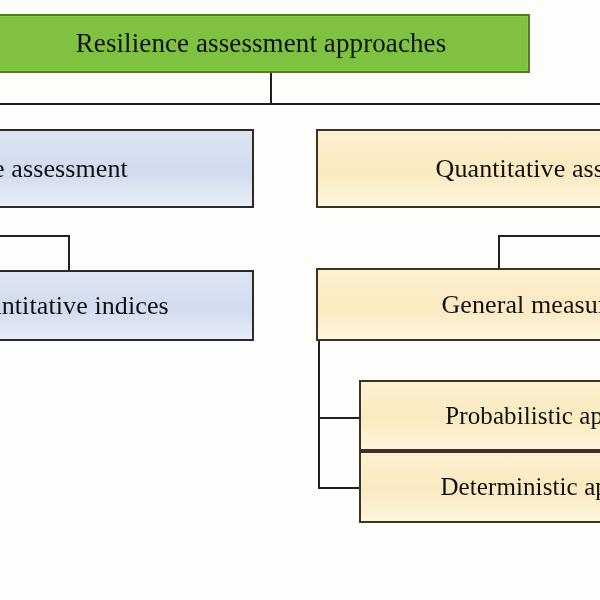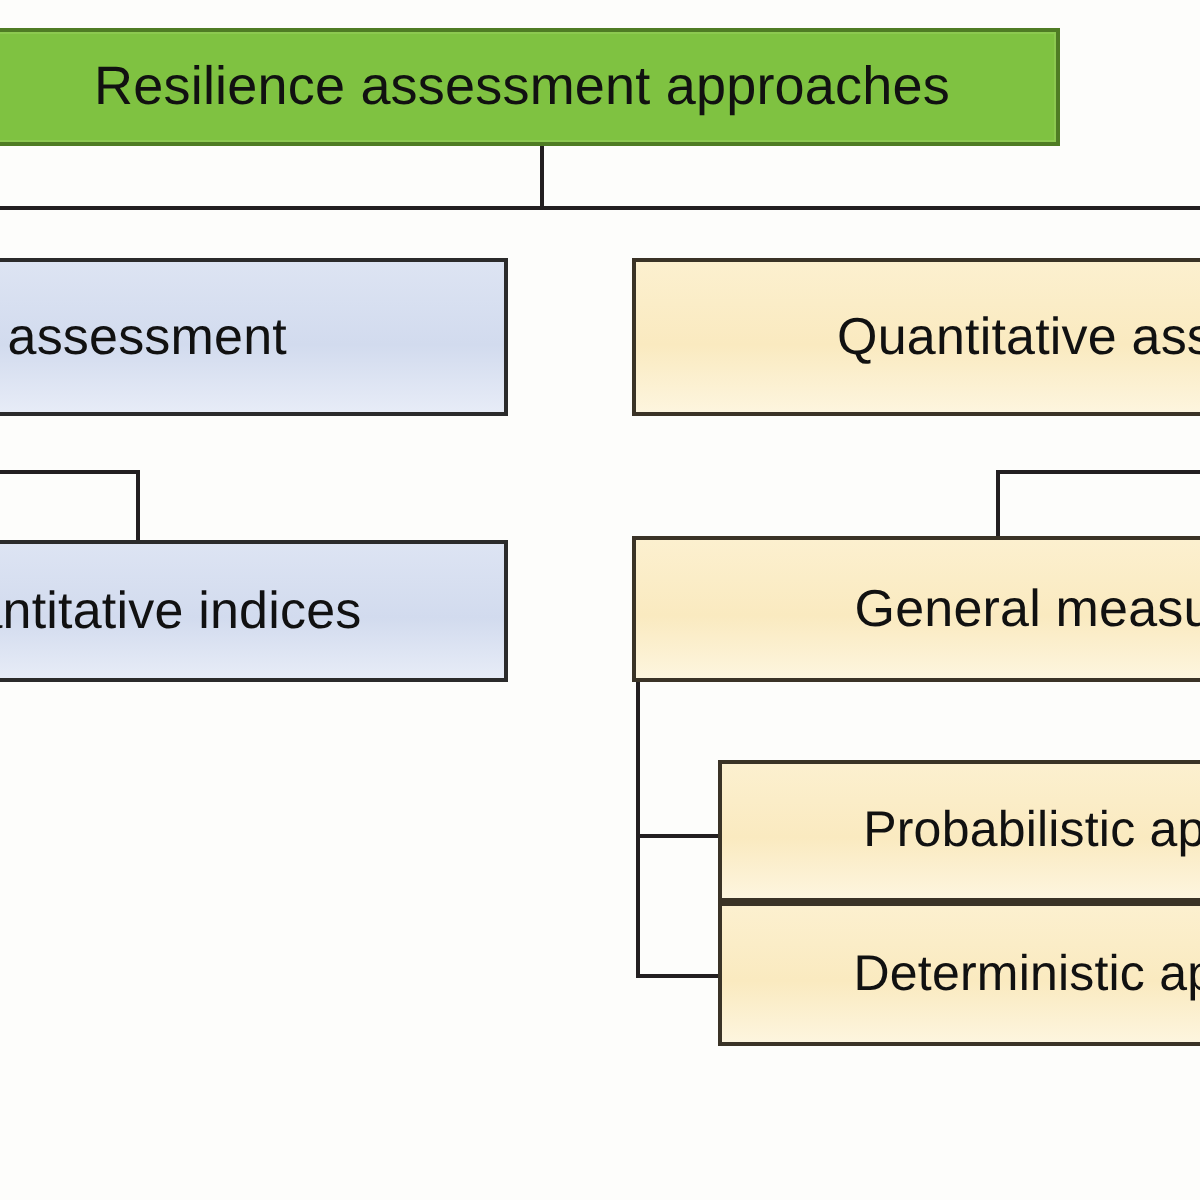--- a/index.html
+++ b/index.html
@@ -61,20 +61,21 @@
     font-size: 26px;
   }
 
   .node.sub {
     font-size: 25px;
   }
 
   .label {
     display: block;
     padding: 0 10px;
+    font-family: Liberation Serif, serif;
   }
 </style>
 </head>
 <body>
 
 <div id="canvas">
 
   <div class="line v" style="left:270px; top:73px; height:32px;"></div>
 
   <div class="line h" style="left:-40px; top:103px; width:680px;"></div>

